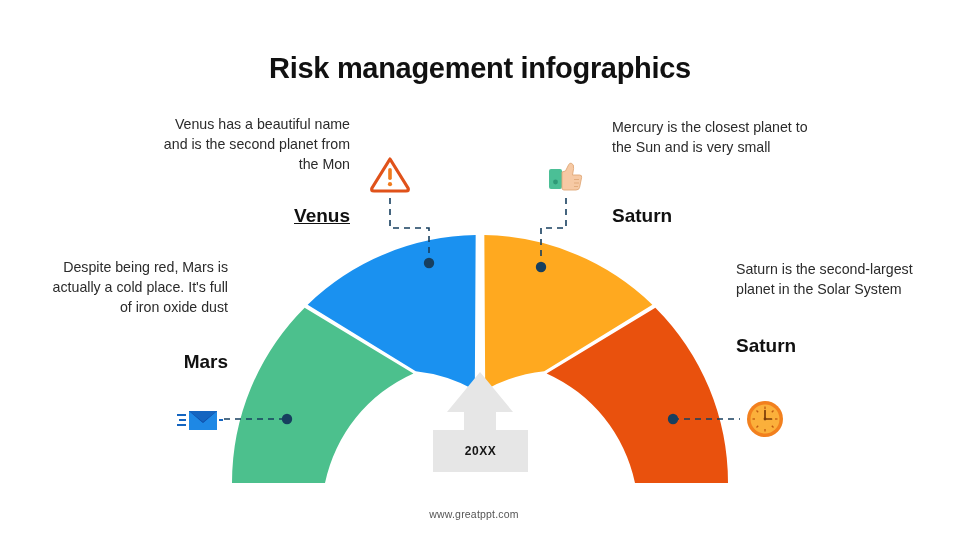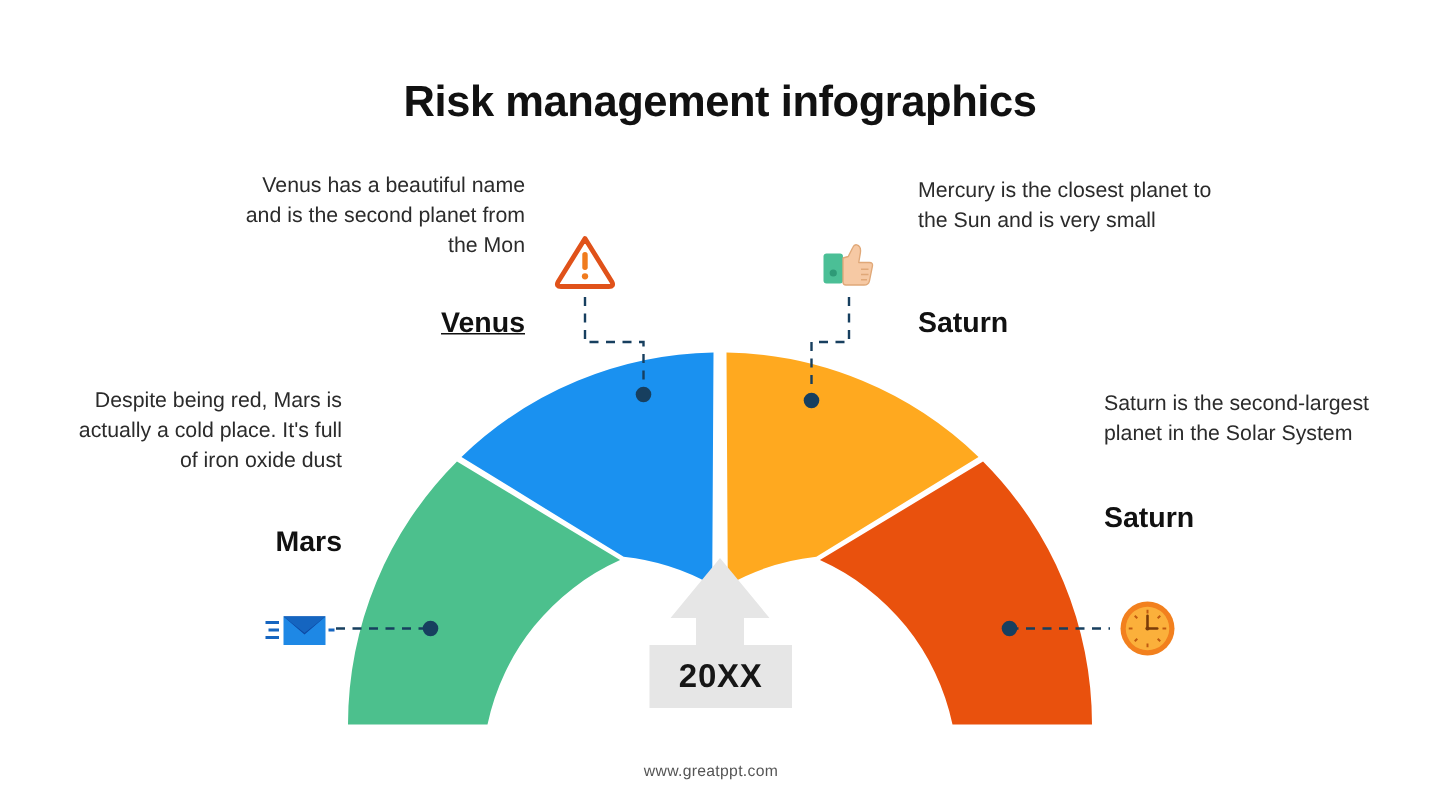--- a/index.html
+++ b/index.html
@@ -52,21 +52,21 @@
   
   .gauge { position:absolute; left:0; top:0; width:960px; height:540px; }
 
   
   .year-box {
     position:absolute;
     left:433px; top:430px;
     width:95px; height:42px;
     background:#e6e6e6;
     display:flex; align-items:center; justify-content:center;
-    font-size:22px; font-weight:bold; color:#161616;
+    font-size:12px; font-weight:bold; color:#161616;
     letter-spacing:0.5px;
   }
 
   
   .icon-wrap { position:absolute; }
   .icon-warning  { left:369px; top:153px; width:42px; height:42px; }
   .icon-thumb    { left:545px; top:153px; width:42px; height:42px; }
   .icon-mail     { left:176px; top:399px; width:48px; height:42px; }
   .icon-clock    { left:744px; top:398px; width:42px; height:42px; }
 

